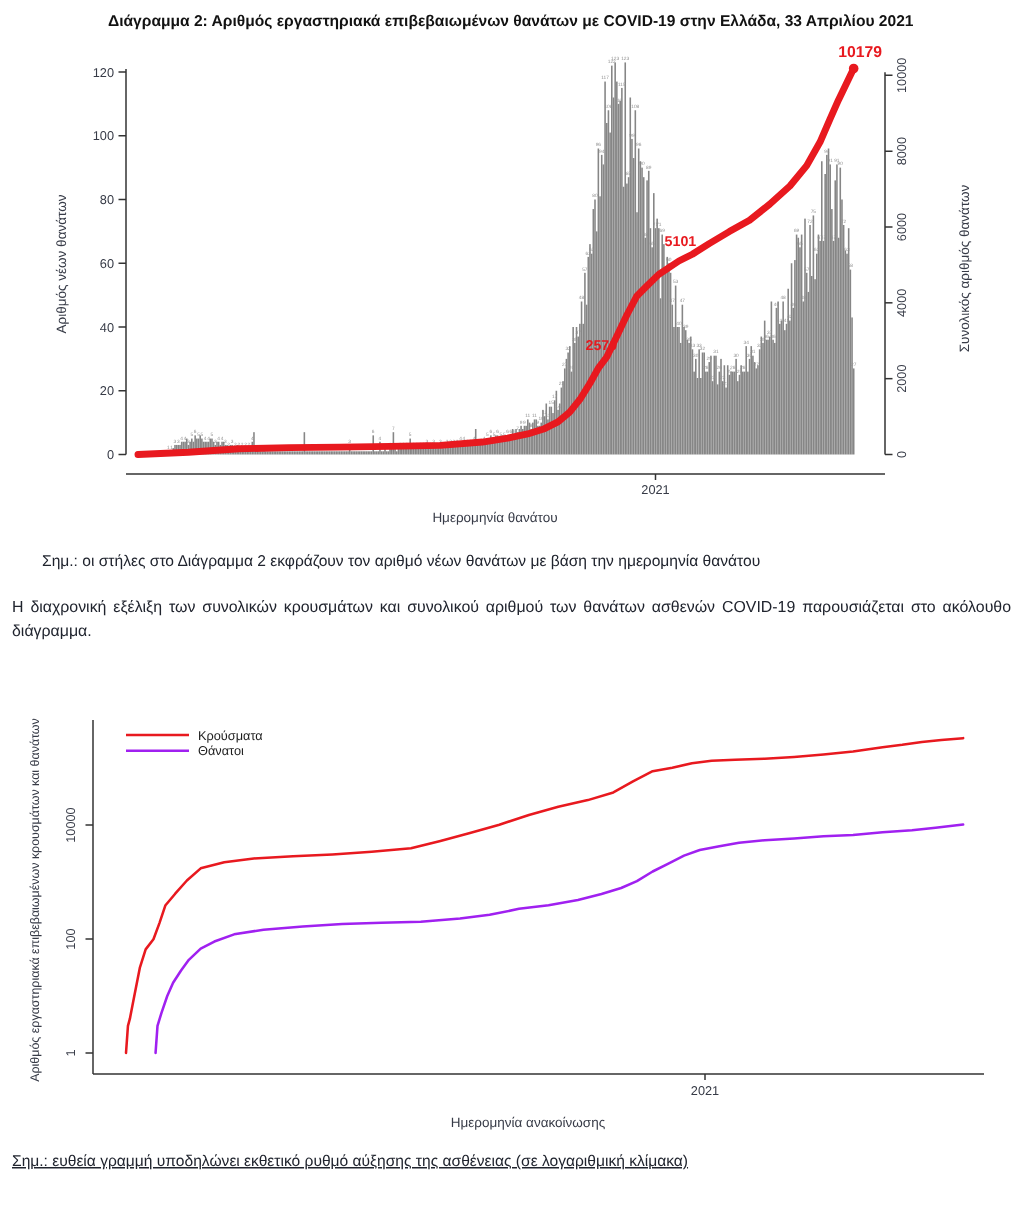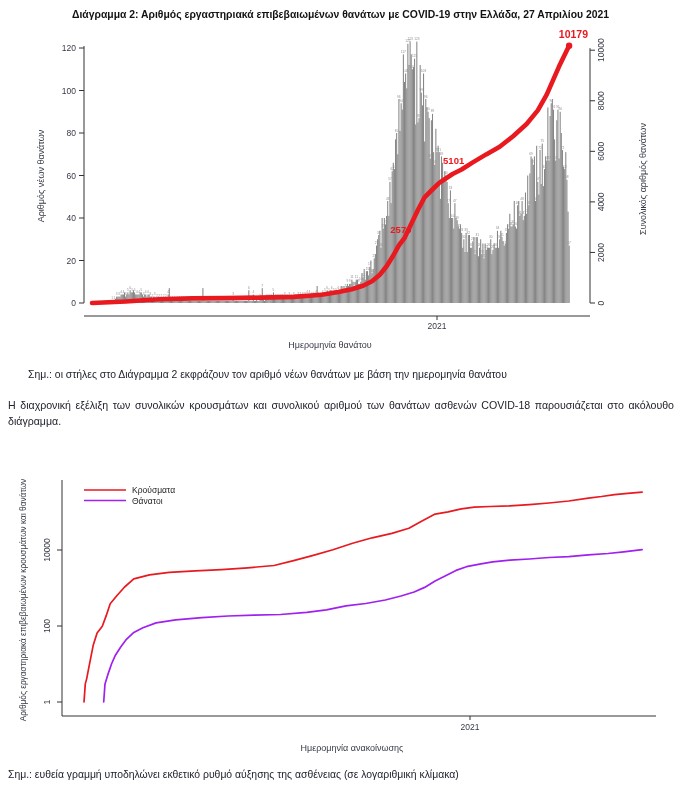--- a/index.html
+++ b/index.html
@@ -11,21 +11,21 @@
   .para{position:absolute;left:8px;width:666px;font-size:10.6px;line-height:15.5px;
         text-align:justify;color:#20242e;}
   svg.chart{position:absolute;left:0;}
   svg text{font-family:"Liberation Sans",sans-serif;}
 </style>
 </head>
 <body>
 
 <div class="page">
 
-  <div class="chart-title" style="top:9px;">Διάγραμμα 2: Αριθμός εργαστηριακά επιβεβαιωμένων θανάτων με COVID-19 στην Ελλάδα, 27 Απριλίου 2021</div>
+  <div class="chart-title" style="top:9px;">Διάγραμμα 2: Αριθμός εργαστηριακά επιβεβαιωμένων θανάτων με COVID-19 στην Ελλάδα, 33 Απριλίου 2021</div>
 
   <svg class="chart" id="chart2" width="681" height="334" style="top:26px;">
       <g>
         <line x1="84" y1="20" x2="84" y2="277" stroke="#333333" stroke-width="1"></line>
         <line x1="79" y1="277" x2="84" y2="277" stroke="#333333" stroke-width="1"></line>
         <text x="76" y="280" font-size="8.5" fill="#373b47" text-anchor="end">0</text>
         <line x1="79" y1="234.5" x2="84" y2="234.5" stroke="#333333" stroke-width="1"></line>
         <text x="76" y="237.5" font-size="8.5" fill="#373b47" text-anchor="end">20</text>
         <line x1="79" y1="192" x2="84" y2="192" stroke="#333333" stroke-width="1"></line>
         <text x="76" y="195" font-size="8.5" fill="#373b47" text-anchor="end">40</text>
@@ -688,21 +688,21 @@
         <text x="588" y="12" font-size="10.5" font-weight="bold" fill="#e8191f" text-anchor="end">10179</text>
       </g>
       <g>
         <polyline points="92.0,277.0 125.6,275.5 159.2,273.2 192.8,272.4 226.4,272.1 260.0,271.6 293.6,270.9 321.6,268.7 338.4,266.1 351.8,263.3 363.0,259.8 372.0,255.3 379.8,248.7 386.6,240.3 393.3,229.5 398.9,219.4 404.5,212.0 411.2,198.1 417.9,184.0 424.6,171.3 431.4,164.5 439.2,156.9 452.6,148.0 461.6,143.5 472.8,136.4 486.2,128.4 499.7,120.8 513.1,110.2 526.6,98.0 537.8,84.4 546.7,68.7 553.4,53.3 559.0,40.6 563.5,31.3 569.1,19.7" fill="none" stroke="#e8191f" stroke-width="4.6" stroke-linecap="round" stroke-linejoin="round"></polyline>
         <circle cx="569.1200000000001" cy="19.674879999999973" r="3.2" fill="#e8191f"></circle>
       </g>
     </svg>
 
   <div class="note" style="top:369px;margin-left:20px;">Σημ.: οι στήλες στο Διάγραμμα 2 εκφράζουν τον αριθμό νέων θανάτων με βάση την ημερομηνία θανάτου</div>
 
-  <div class="para" style="top:398px;">Η διαχρονική εξέλιξη των συνολικών κρουσμάτων και συνολικού αριθμού των θανάτων ασθενών COVID-18 παρουσιάζεται στο ακόλουθο διάγραμμα.</div>
+  <div class="para" style="top:398px;">Η διαχρονική εξέλιξη των συνολικών κρουσμάτων και συνολικού αριθμού των θανάτων ασθενών COVID-19 παρουσιάζεται στο ακόλουθο διάγραμμα.</div>
 
 
   <svg class="chart" id="chart3" width="681" height="300" style="top:464px;">
       <g>
         <line x1="62" y1="16" x2="62" y2="252" stroke="#333333" stroke-width="1"></line>
         <line x1="57" y1="238" x2="62" y2="238" stroke="#333333" stroke-width="1"></line>
         <text x="50" y="238" font-size="8.5" fill="#373b47" text-anchor="middle" transform="rotate(-90 50 238)">1</text>
         <line x1="57" y1="162" x2="62" y2="162" stroke="#333333" stroke-width="1"></line>
         <text x="50" y="162" font-size="8.5" fill="#373b47" text-anchor="middle" transform="rotate(-90 50 162)">100</text>
         <line x1="57" y1="86" x2="62" y2="86" stroke="#333333" stroke-width="1"></line>
@@ -722,15 +722,15 @@
         <polyline points="103.7,238.0 105.0,219.9 107.6,211.4 111.5,200.0 115.4,191.2 120.7,183.0 125.9,175.9 133.8,168.4 142.9,163.7 156.1,158.9 175.7,155.8 201.9,153.7 228.1,152.0 254.3,151.1 280.5,150.5 306.7,148.4 326.4,145.9 346.0,141.9 365.7,139.5 385.3,136.0 401.0,132.0 414.1,128.0 424.6,123.4 435.1,117.0 445.6,111.7 456.0,106.4 466.5,102.7 479.6,100.1 492.7,97.8 509.8,96.1 529.4,95.0 549.0,93.5 568.7,92.7 588.4,90.8 608.0,89.5 623.7,87.8 642.1,85.7" fill="none" stroke="#a020f0" stroke-width="1.7" stroke-linecap="round" stroke-linejoin="round"></polyline>
       </g>
       <g>
         <line x1="84" y1="26" x2="126" y2="26" stroke="#e8191f" stroke-width="1.7"></line>
         <text x="132" y="29" font-size="8.5" fill="#1c1c1c">Κρούσματα</text>
         <line x1="84" y1="36.5" x2="126" y2="36.5" stroke="#a020f0" stroke-width="1.7"></line>
         <text x="132" y="39.5" font-size="8.5" fill="#1c1c1c">Θάνατοι</text>
       </g>
     </svg>
 
-  <div class="note" style="top:769px;">Σημ.: ευθεία γραμμή υποδηλώνει εκθετικό ρυθμό αύξησης της ασθένειας (σε λογαριθμική κλίμακα)</div>
+  <div class="note" style="top:769px;text-decoration:underline;">Σημ.: ευθεία γραμμή υποδηλώνει εκθετικό ρυθμό αύξησης της ασθένειας (σε λογαριθμική κλίμακα)</div>
 
 </div>
 
 </body></html>

